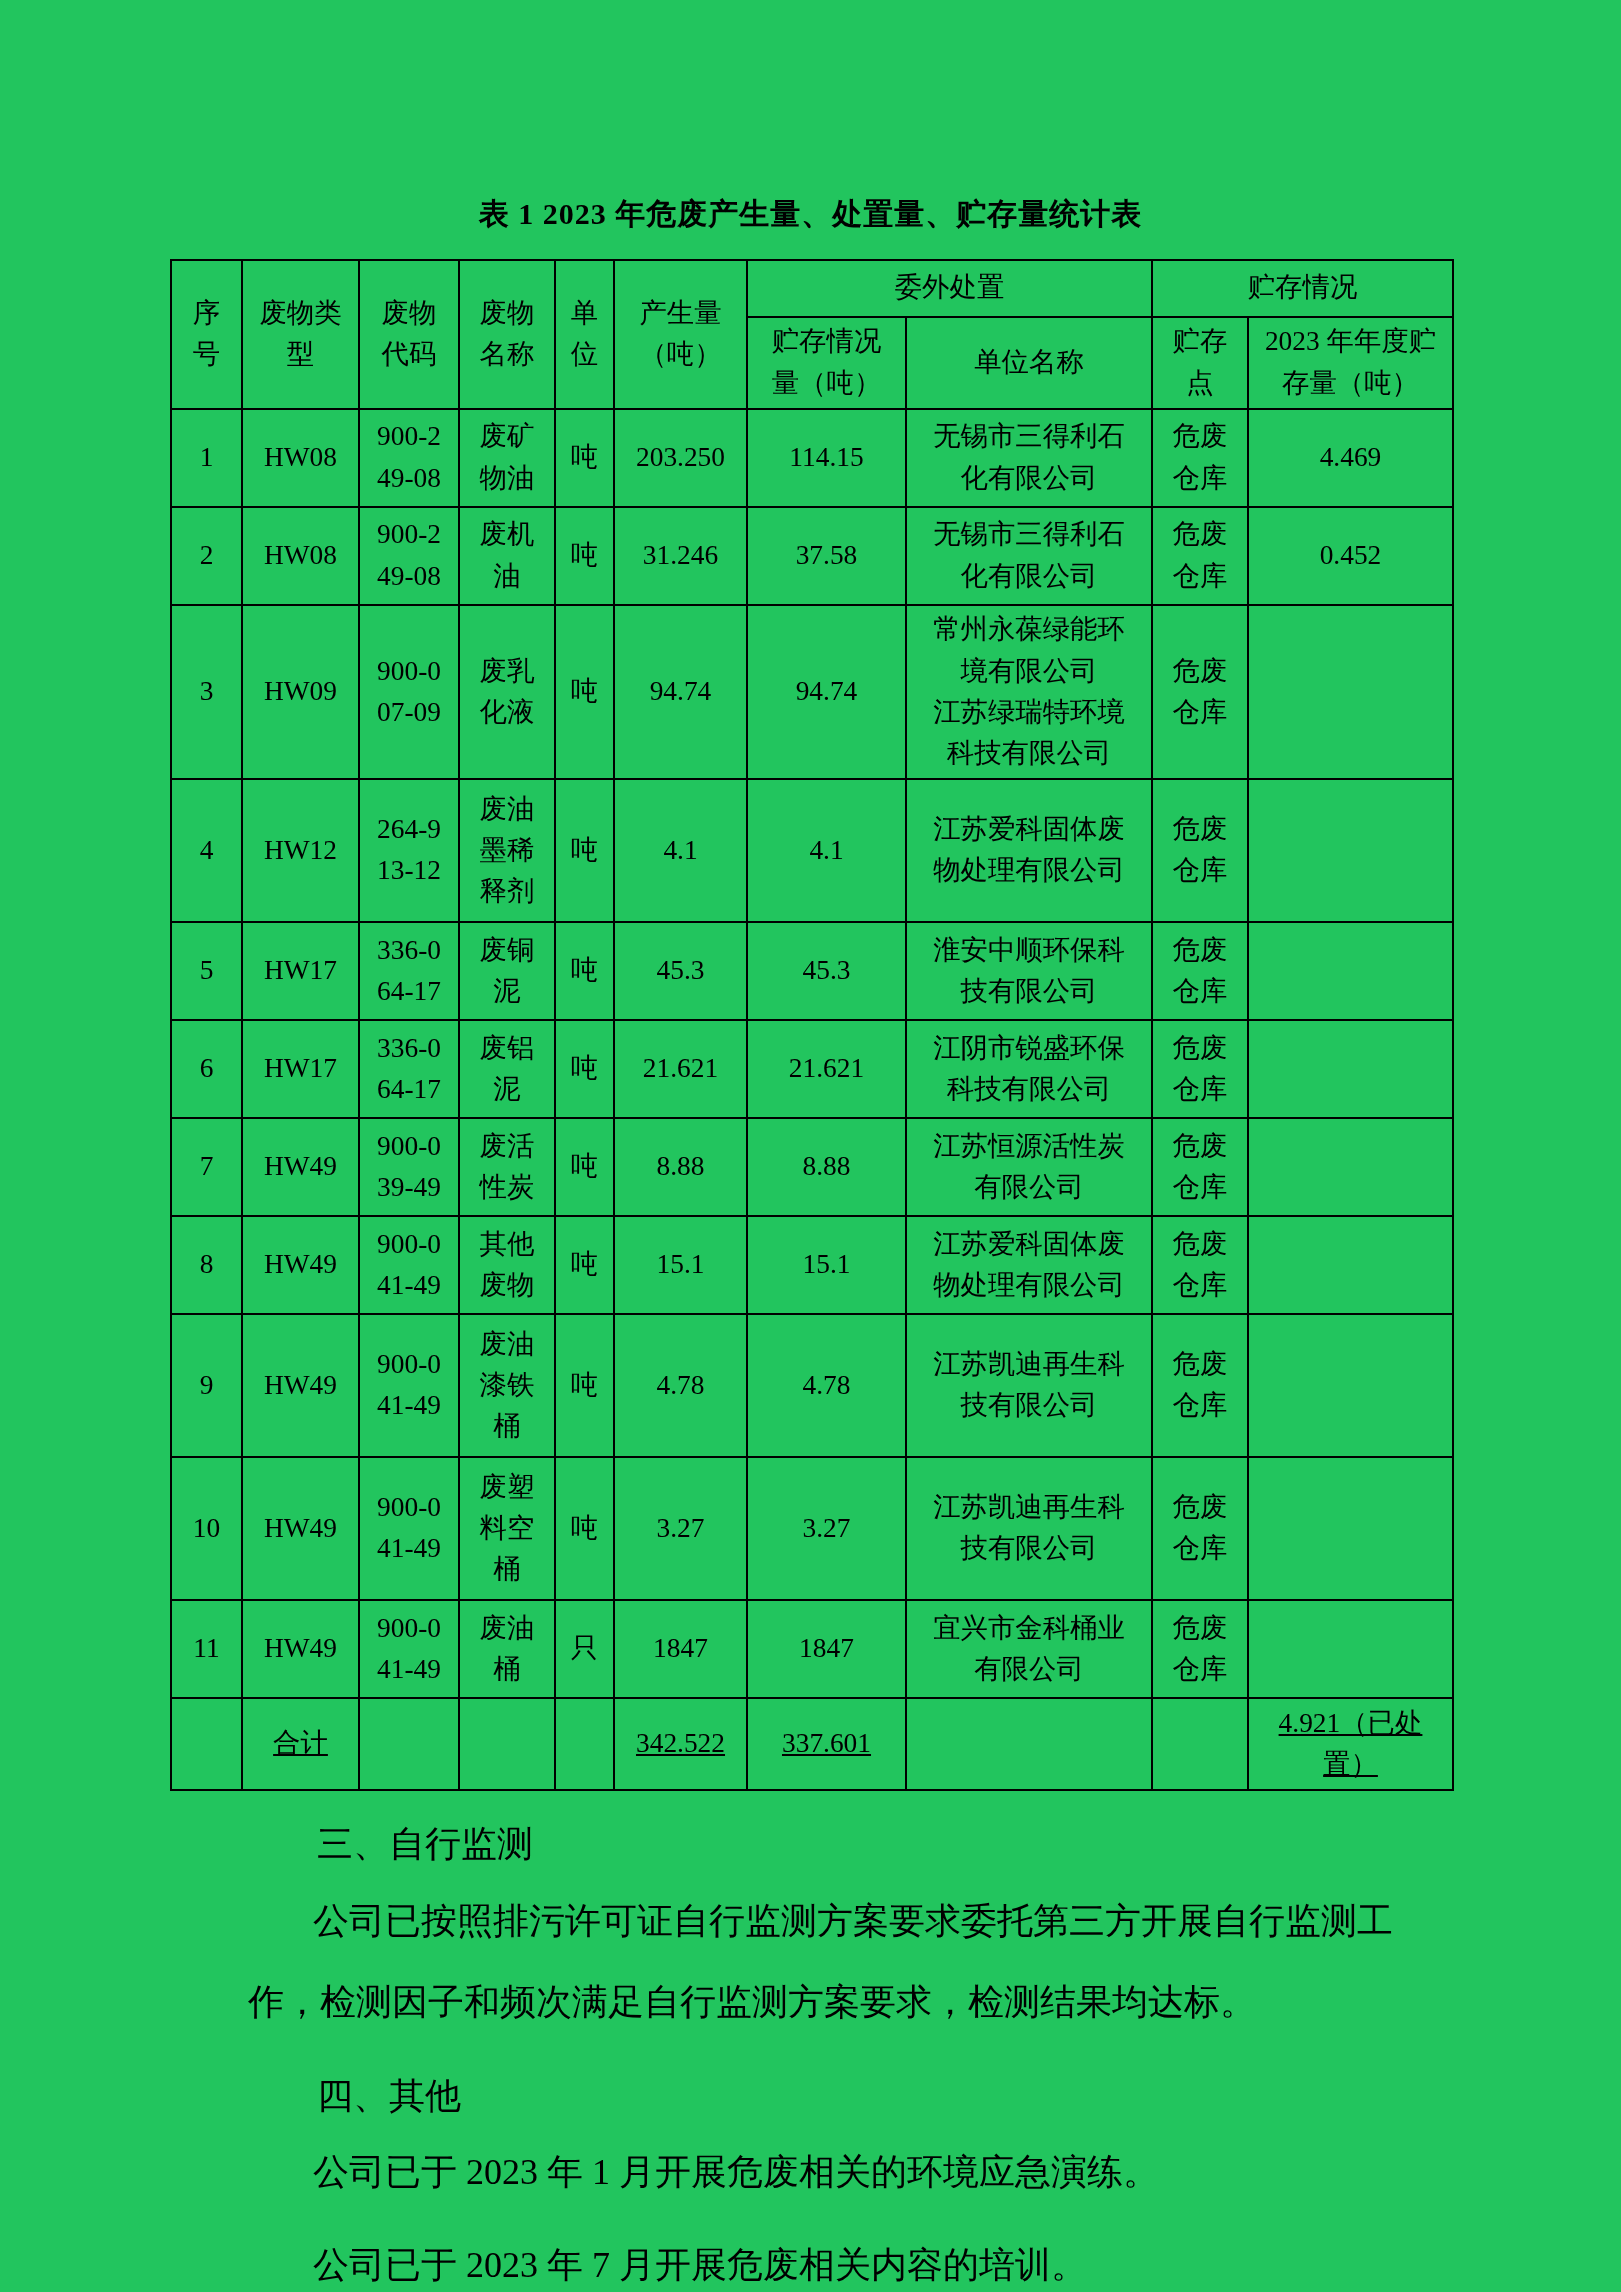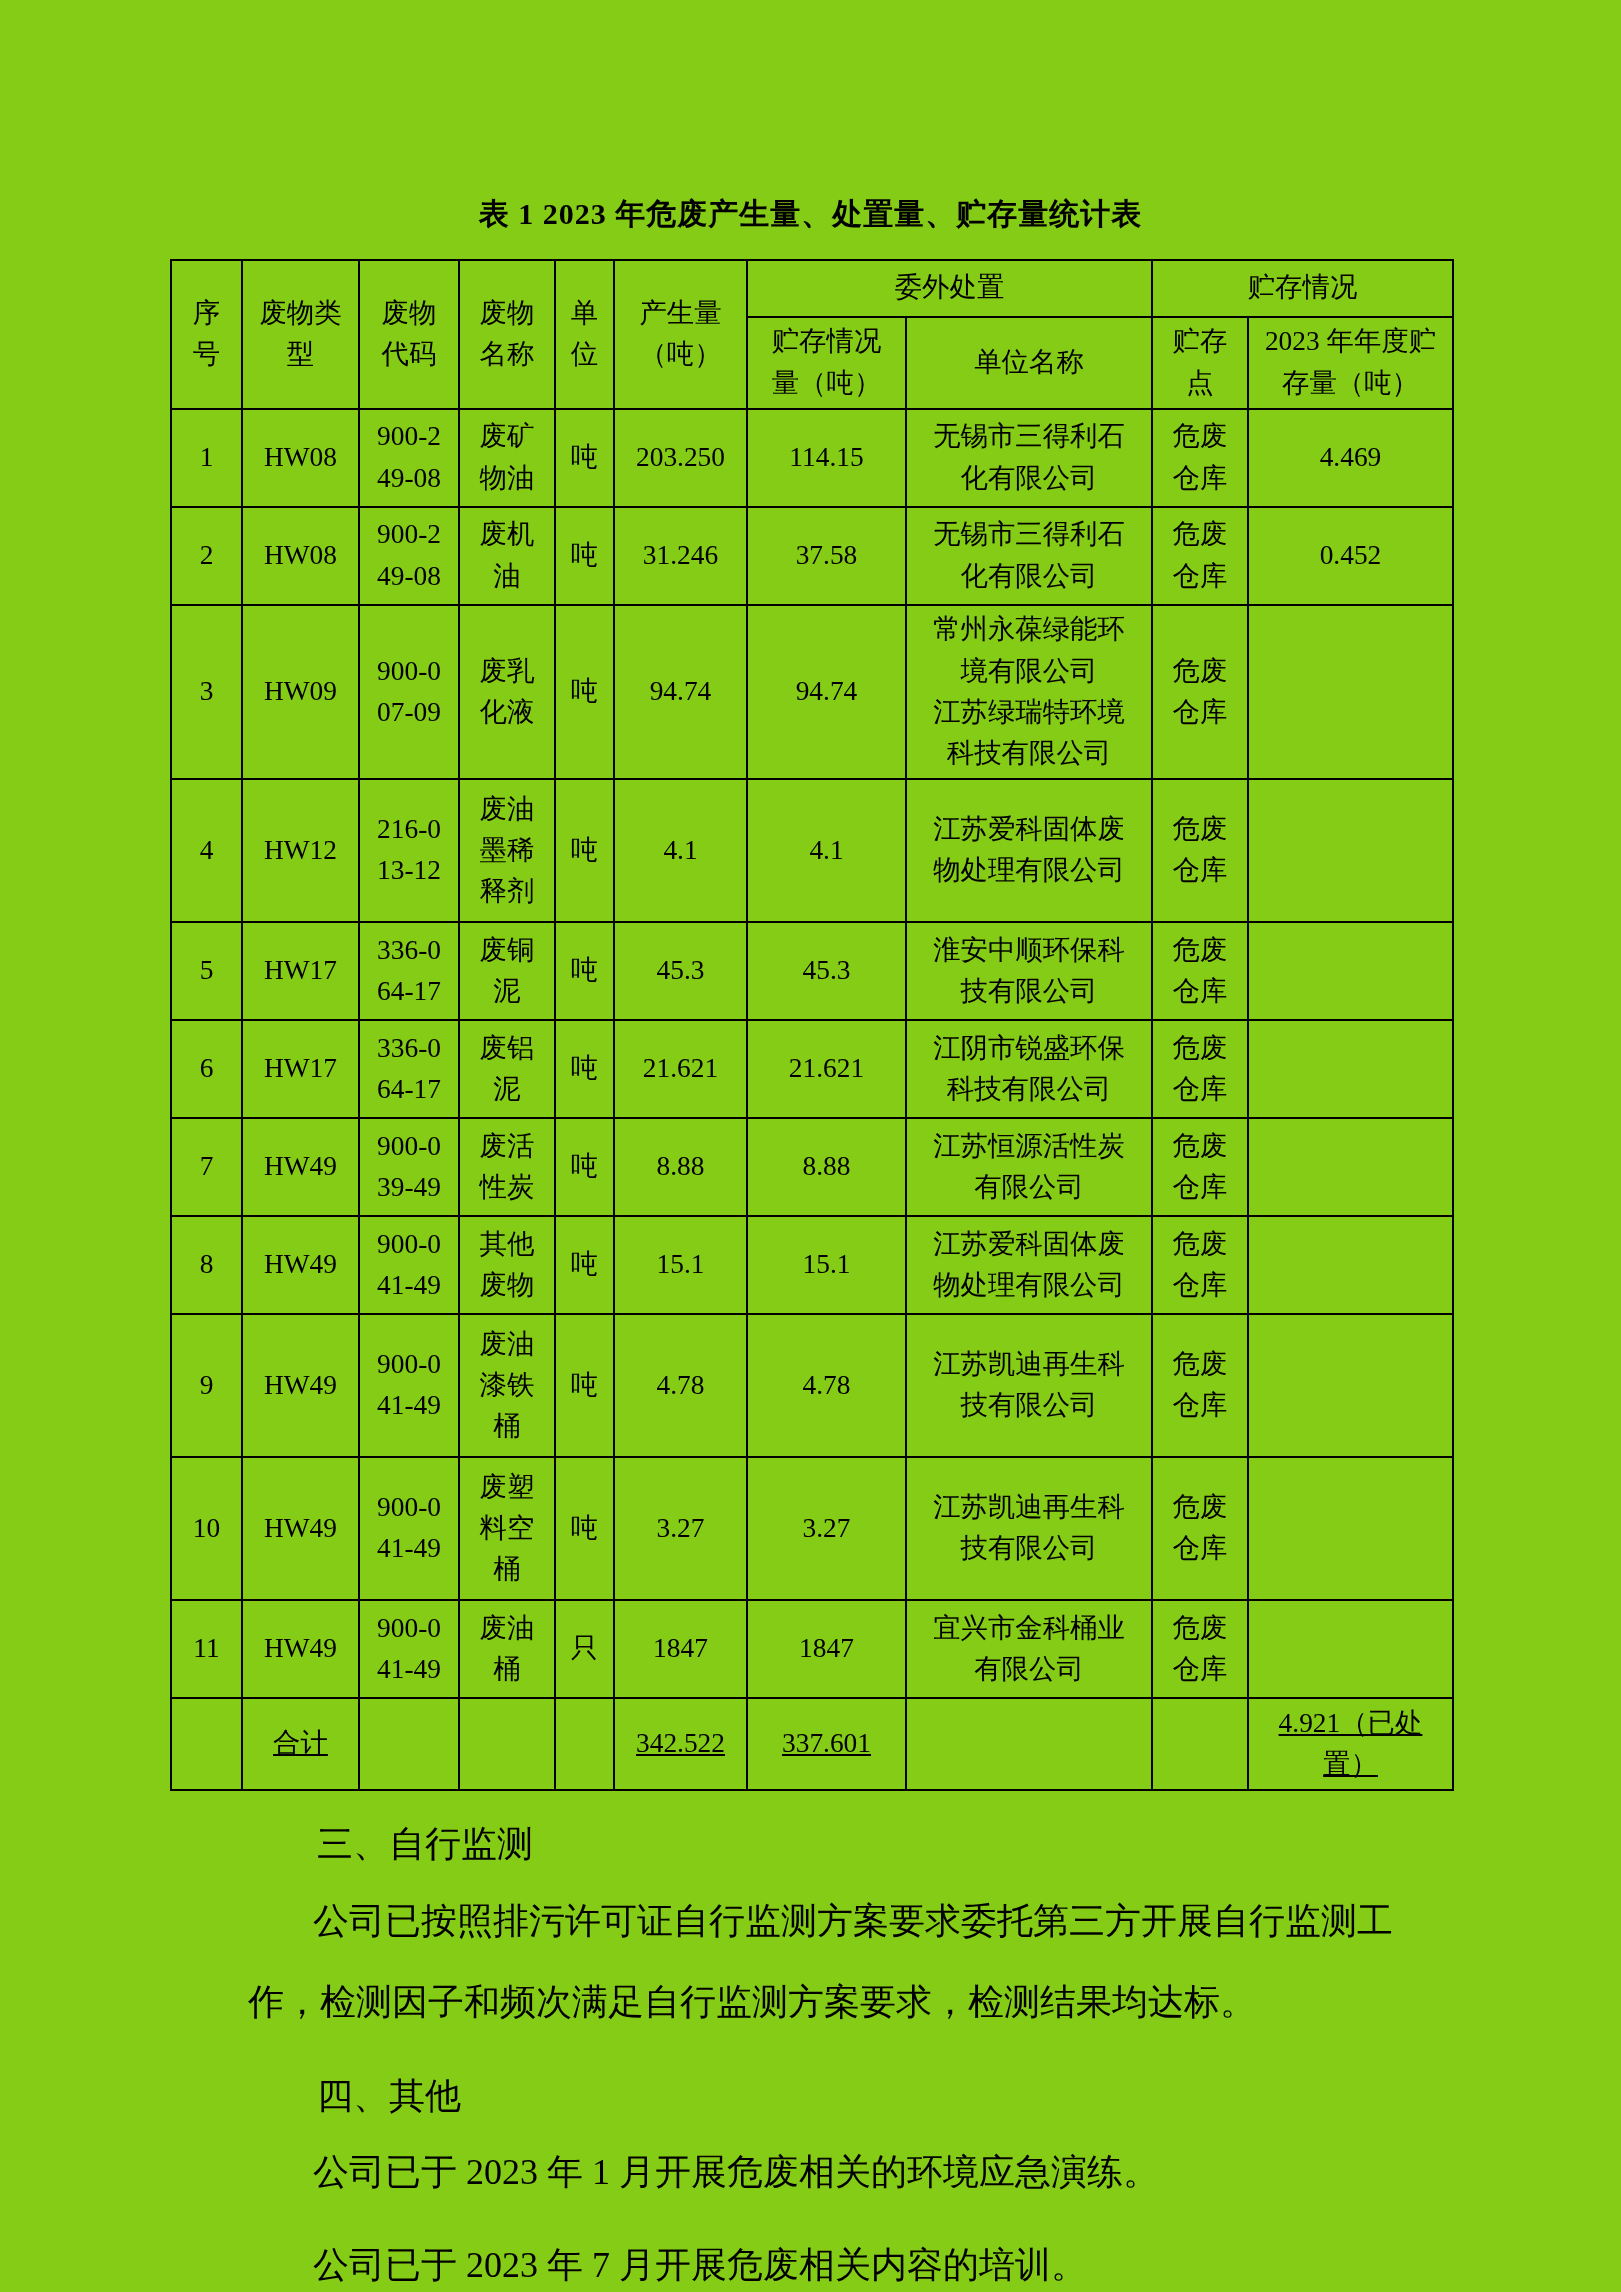--- a/index.html
+++ b/index.html
@@ -6,21 +6,21 @@
     margin: 0;
     padding: 0;
     background: #ffffff;
     color: #000000;
     font-family: "Liberation Serif", "DejaVu Serif", serif;
   }
   .page {
     position: relative;
     width: 1621px;
     height: 2293px;
-    background: #84cc16;
+    background: #22c55e;
     box-sizing: border-box;
     padding: 194px 170px 0 170px;
     overflow: hidden;
   }
   .doc-title {
     font-size: 30px;
     font-weight: bold;
     text-align: center;
     margin: 0 0 23.5px 0;
     letter-spacing: 1px;
@@ -157,21 +157,21 @@
 境有限公司
 江苏绿瑞特环境
 科技有限公司</td>
       <td>危废
 仓库</td>
       <td></td>
     </tr>
         <tr>
       <td>4</td>
       <td>HW12</td>
-      <td>216-0
+      <td>264-9
 13-12</td>
       <td>废油
 墨稀
 释剂</td>
       <td>吨</td>
       <td>4.1</td>
       <td>4.1</td>
       <td>江苏爱科固体废
 物处理有限公司</td>
       <td>危废

